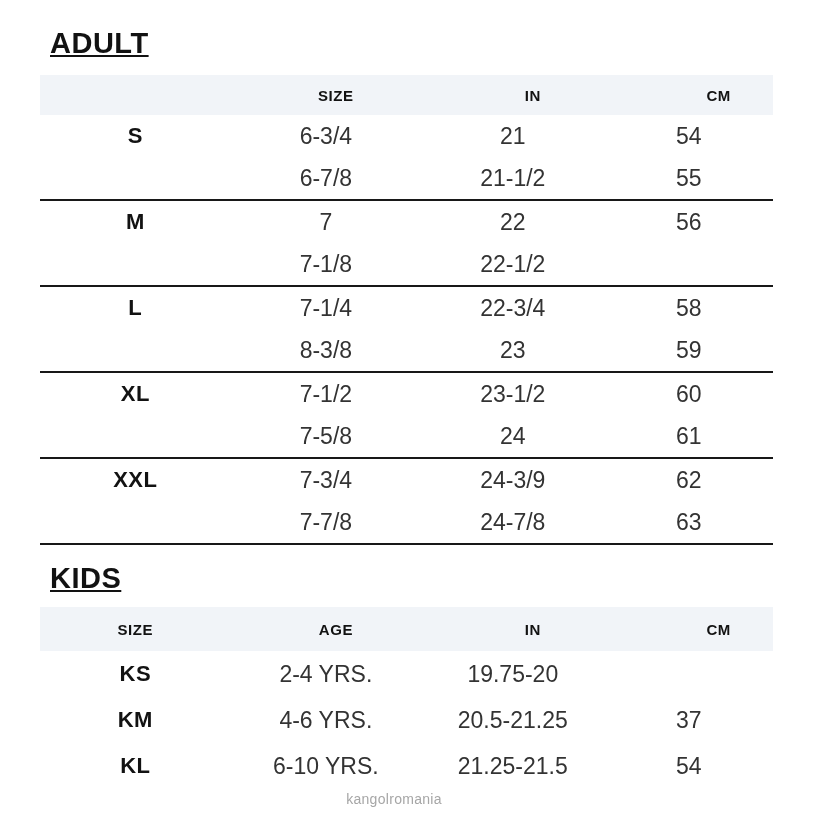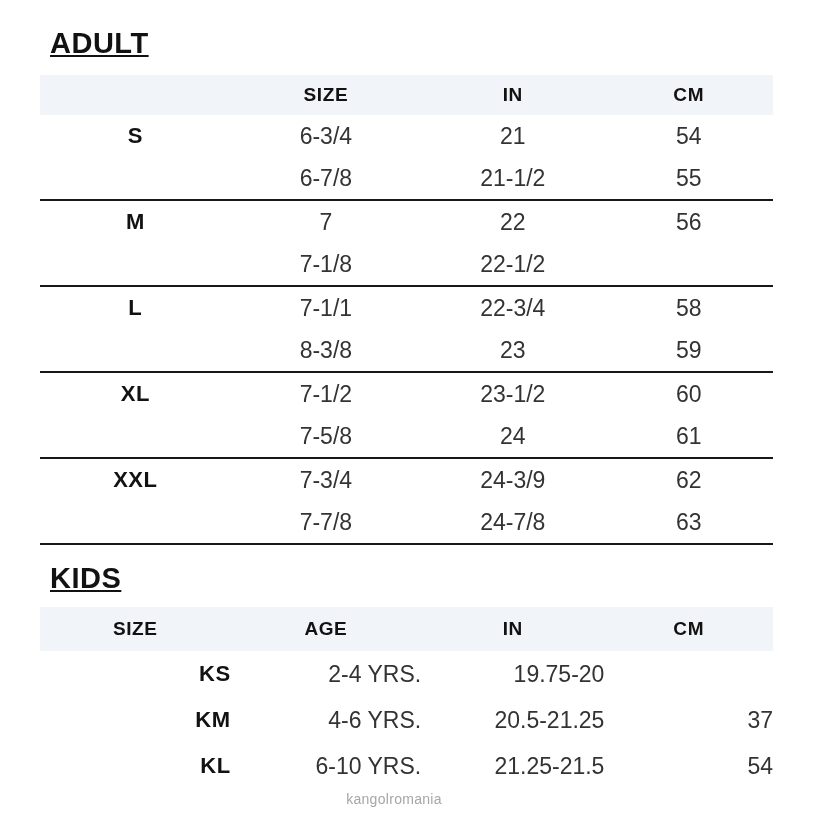--- a/index.html
+++ b/index.html
@@ -42,33 +42,34 @@
   .row {
     display: grid;
     grid-template-columns: 26% 26% 25% 23%;
     align-items: center;
     text-align: center;
   }
   .row.head {
     background: var(--header-band);
     height: 40px;
     font-weight: 800;
-    font-size: 19px;
+    font-size: 15px;
     letter-spacing: 0.6px;
     color: var(--text-dark);
+    gap: 10px;
   }
   .kids-tbl { margin-top: 14px; }
   .kids-tbl .row.head { height: 44px; }
   .row.data {
     height: 42px;
     font-size: 23px;
     font-weight: 300;
     color: var(--text-data);
   }
-  .kids-tbl .row.data { height: 46px; text-align: right; }
+  .kids-tbl .row.data { height: 46px; }
   .cell { padding: 0; }
   .cell.label {
     font-weight: 700;
     font-size: 22px;
     letter-spacing: 0.5px;
     color: var(--text-dark);
   }
   .group { border-bottom: 2px solid var(--divider); }
   .footer-brand {
     width: 788px;
@@ -119,21 +120,21 @@
       <div class="row data">
         <div class="cell label"></div>
         <div class="cell">7-1/8</div>
         <div class="cell">22-1/2</div>
       </div>
     </div>
 
     <div class="group">
       <div class="row data">
         <div class="cell label">L</div>
-        <div class="cell">7-1/1</div>
+        <div class="cell">7-1/4</div>
         <div class="cell">22-3/4</div>
         <div class="cell">58</div>
       </div>
       <div class="row data">
         <div class="cell label"></div>
         <div class="cell">8-3/8</div>
         <div class="cell">23</div>
         <div class="cell">59</div>
       </div>
     </div>

